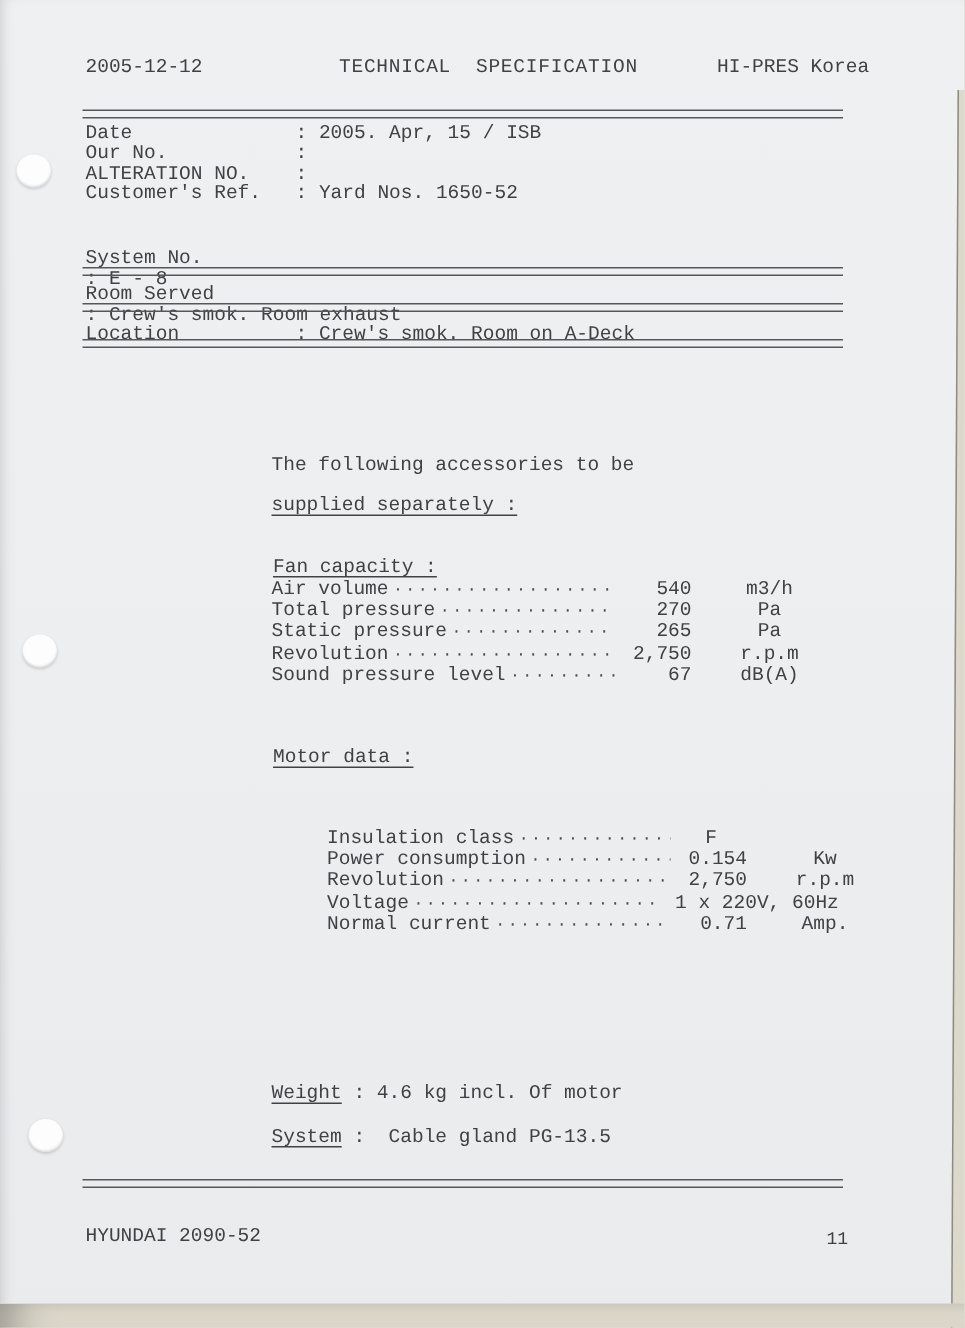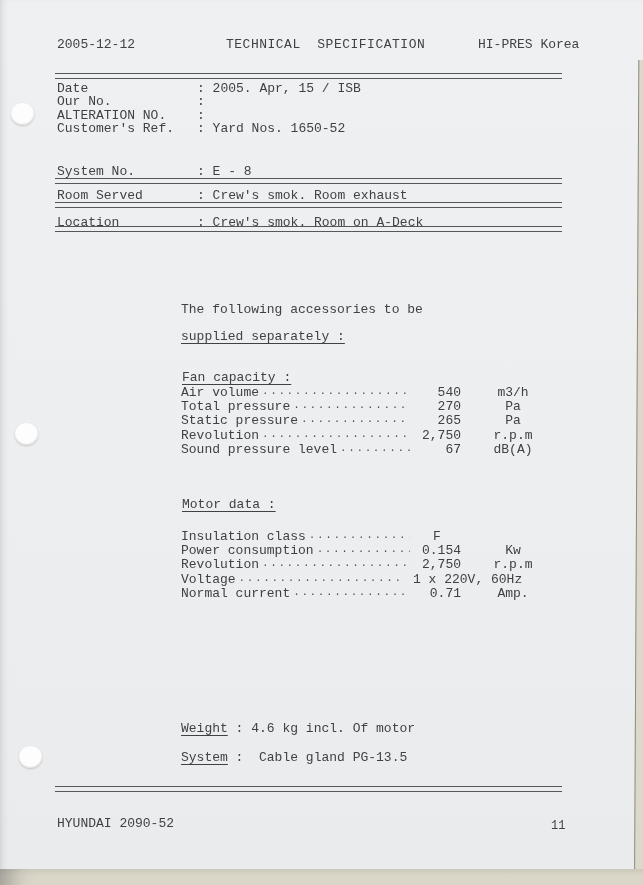--- a/index.html
+++ b/index.html
@@ -87,27 +87,27 @@
     <div class="frow">
       <span class="f-label">ALTERATION NO.</span>
       <span class="f-value">:</span>
     </div>
     <div class="frow">
       <span class="f-label">Customer's Ref.</span>
       <span class="f-value">: Yard Nos. 1650-52</span>
     </div>
   </div>
 
-  <div class="abs frow" style="left:57px;top:165px;width:500px;">
+  <div class="abs frow" style="left:57px;top:165px;width:500px;flex-direction:column;">
     <span class="f-label">System No.</span>
     <span class="f-value">: E - 8</span>
   </div>
   <div class="rule" style="top:178px;"></div>
 
-  <div class="abs frow" style="left:57px;top:189px;width:500px;">
+  <div class="abs frow" style="left:57px;top:189px;width:500px;flex-direction:column;">
     <span class="f-label">Room Served</span>
     <span class="f-value">: Crew's smok. Room exhaust</span>
   </div>
   <div class="rule" style="top:202px;"></div>
 
   <div class="abs frow" style="left:57px;top:216px;width:500px;">
     <span class="f-label">Location</span>
     <span class="f-value">: Crew's smok. Room on A-Deck</span>
   </div>
   <div class="rule" style="top:226px;"></div>
@@ -144,21 +144,21 @@
     </div>
     <div class="sr">
       <span class="sr-label">Sound pressure level</span>
       <span class="sr-dots"></span>
       <span class="sr-val">67</span>
       <span class="sr-unit">dB(A)</span>
     </div>
   </div>
 
   <div class="abs pre u" style="left:182px;top:498px;">Motor data :</div>
-  <div class="spec" style="top:530px;">
+  <div class="spec" style="top:552px;margin-left:37px;">
     <div class="sr">
       <span class="sr-label">Insulation class</span>
       <span class="sr-dots"></span>
       <span class="sr-val center">F</span>
       <span class="sr-unit"></span>
     </div>
     <div class="sr">
       <span class="sr-label">Power consumption</span>
       <span class="sr-dots"></span>
       <span class="sr-val">0.154</span>

